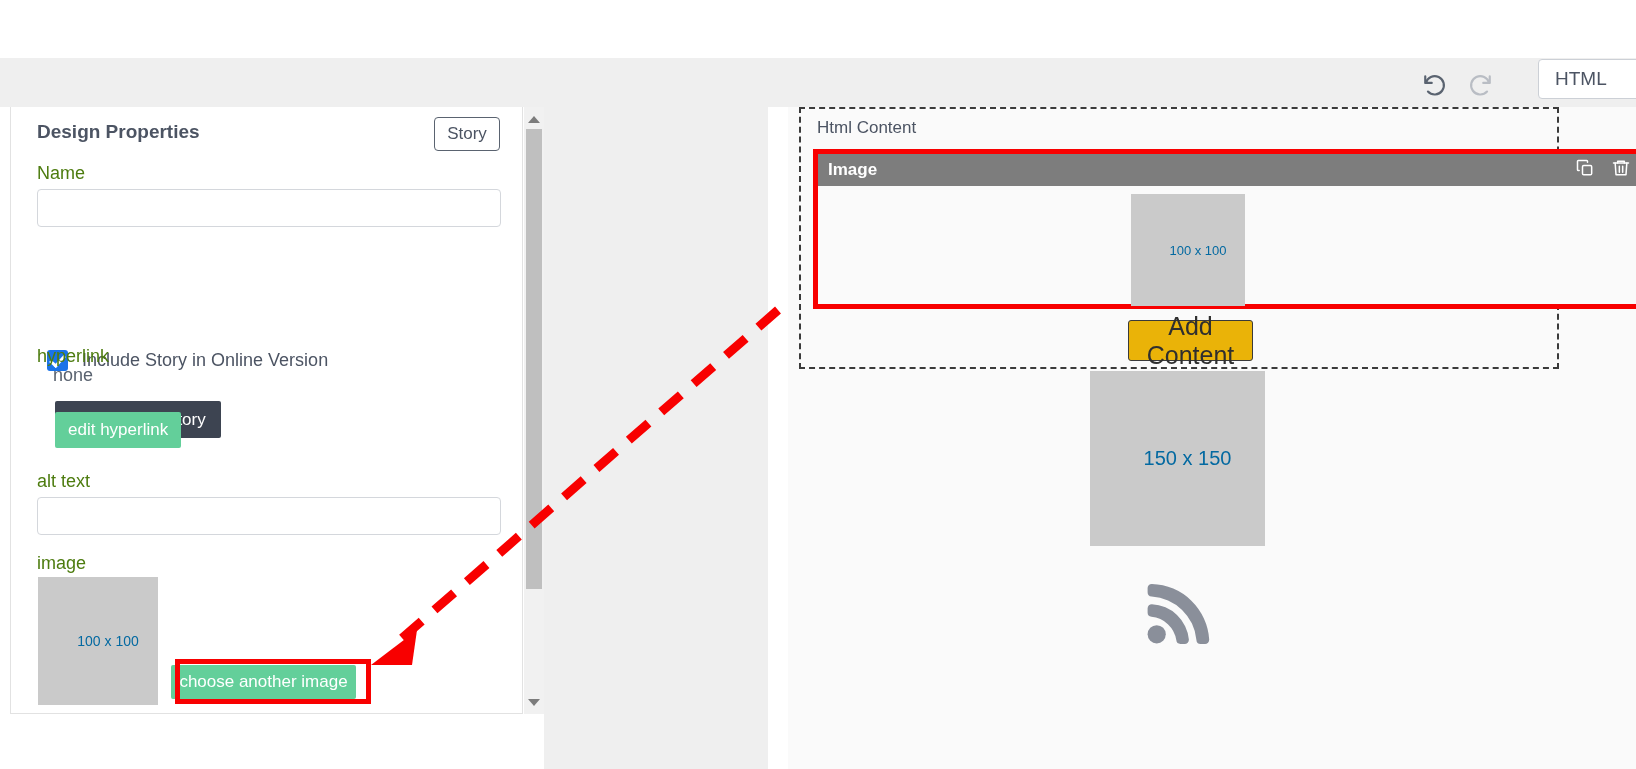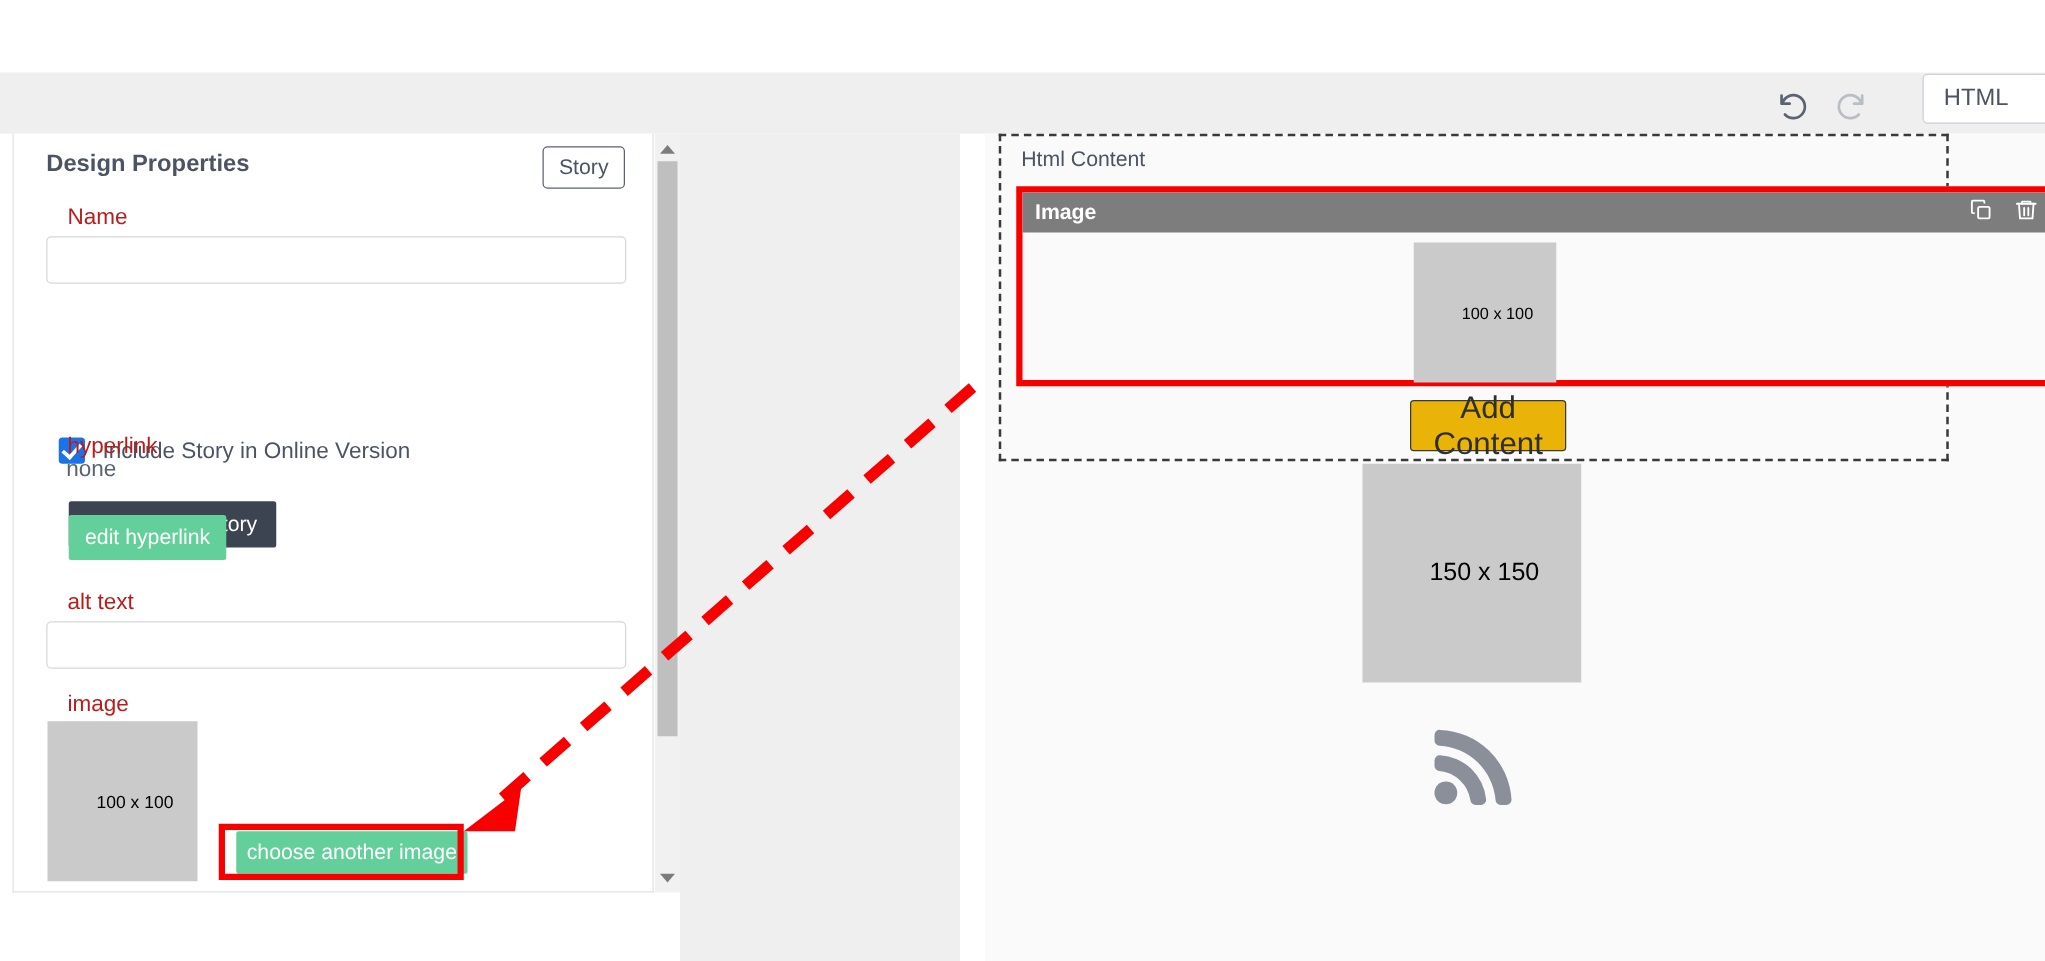--- a/index.html
+++ b/index.html
@@ -55,21 +55,21 @@
     position: absolute; left: 26px; top: 14px;
     font-size: 19px; font-weight: bold; color: #4c5463;
   }
   .back-btn {
     position: absolute; left: 423px; top: 10px; width: 66px; height: 34px;
     border: 1px solid #5a6370; border-radius: 4px; background: #fff;
     font-size: 17px; color: #4c5463; cursor: pointer;
     display: flex; align-items: center; justify-content: center;
   }
   .field-label {
-    position: absolute; left: 26px; font-size: 18px; color: #b91c1c; margin-left: 17px;
+    position: absolute; left: 26px; font-size: 18px; color: #4d7c0f;
   }
   .text-input {
     position: absolute; left: 26px; width: 464px; height: 38px;
     border: 1px solid #d4d7dc; border-radius: 4px; background: #fff;
     font-size: 16px; color: #333; padding: 0 10px;
     font-family: "Liberation Sans", sans-serif;
   }
   .checkbox-row {
     position: absolute; left: 36px; top: 243px;
     display: flex; align-items: center; gap: 14px;
@@ -94,21 +94,21 @@
     position: absolute; background: #63cf9a; color: #fff;
     border: none; border-radius: 2px; cursor: pointer;
     font-family: "Liberation Sans", sans-serif;
   }
   .value-text {
     position: absolute; left: 42px; font-size: 18px; color: #5a6370;
   }
   .placeholder-box {
     position: absolute; background: #cacaca;
     display: flex; align-items: center; justify-content: center;
-    color: #000000;
+    color: #0369a1;
     padding-left: 20px;
   }
 
   
   .scrollbar {
     position: absolute; left: 524px; top: 107px; width: 20px; height: 607px;
     background: #f1f1f1; cursor: pointer;
   }
   .sb-arrow {
     position: absolute; left: 0; width: 20px; height: 18px;
@@ -233,21 +233,21 @@
 
     <div class="field-label" style="top:364px;">alt text</div>
     <input class="text-input" style="top: 390px;" type="text" value="" placeholder="">
 
     <div class="field-label" style="top:446px;">image</div>
 
     <div class="placeholder-box" style="left:27px;top:470px;width:120px;height:128px;font-size:14px;">
       <span>100 x 100</span>
     </div>
 
-    <button class="green-btn" style="left:178px;top:558px;width:185px;height:34px;font-size:17px;">
+    <button class="green-btn" style="left:160px;top:558px;width:185px;height:34px;font-size:17px;">
       <span>choose another image</span>
     </button>
 
   </div>
 
   <div class="scrollbar">
     <div class="sb-arrow sb-up" style="top:3px;">
         <span></span>
       </div>
     <div class="sb-thumb"></div>

